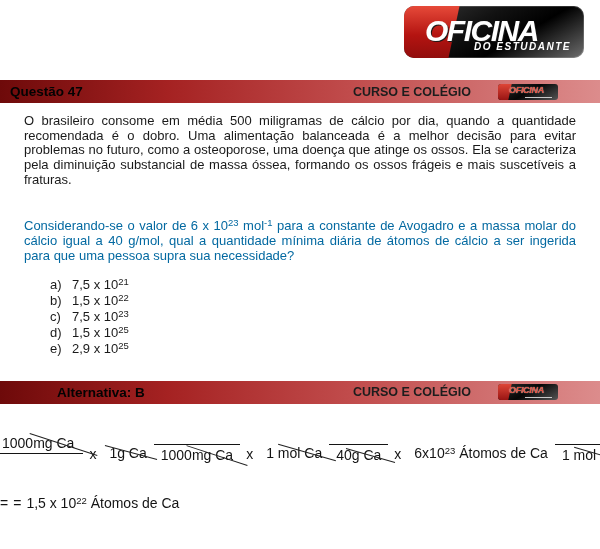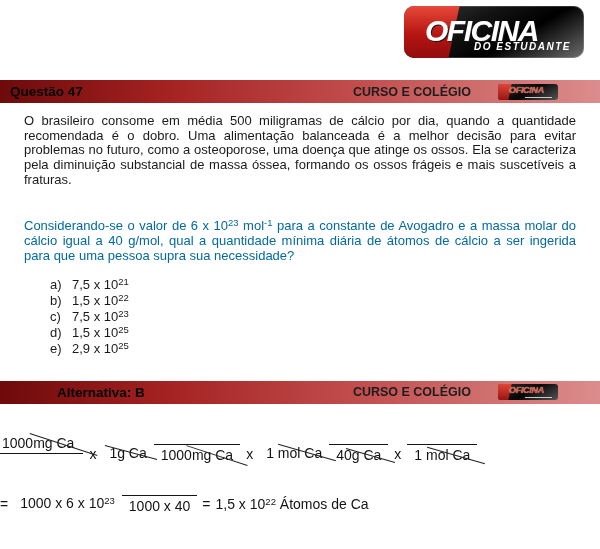--- a/index.html
+++ b/index.html
@@ -190,28 +190,25 @@
       </span>
       <span class="times">x</span>
 
       <span class="frac">
         <span class="num"><span class="cancel"><span>1 mol Ca</span><i class="slash most"></i></span></span>
         <span class="den"><span class="cancel"><span>40g Ca</span><i class="slash most"></i></span></span>
       </span>
       <span class="times">x</span>
 
       <span class="frac">
+        <span class="num"><span>6x10</span><sup class="sm">23</sup><span> Átomos de Ca</span></span>
         <span class="den"><span class="cancel"><span>1 mol Ca</span><i class="slash most"></i></span></span>
       </span>
     </div>
 
     <div class="math-row row2">
       <span>=</span>
-      <span class="frac">
-        <span class="num"><span>1000 x 6 x 10</span><sup class="sm">23</sup></span>
-        <span class="den">1000 x 40</span>
-      </span>
       <span>=</span>
       <span class="result"><span>1,5 x 10</span><sup class="sm">22</sup><span> Átomos de Ca</span></span>
     </div>
 
   </div>
 </div>
 
 </body></html>

